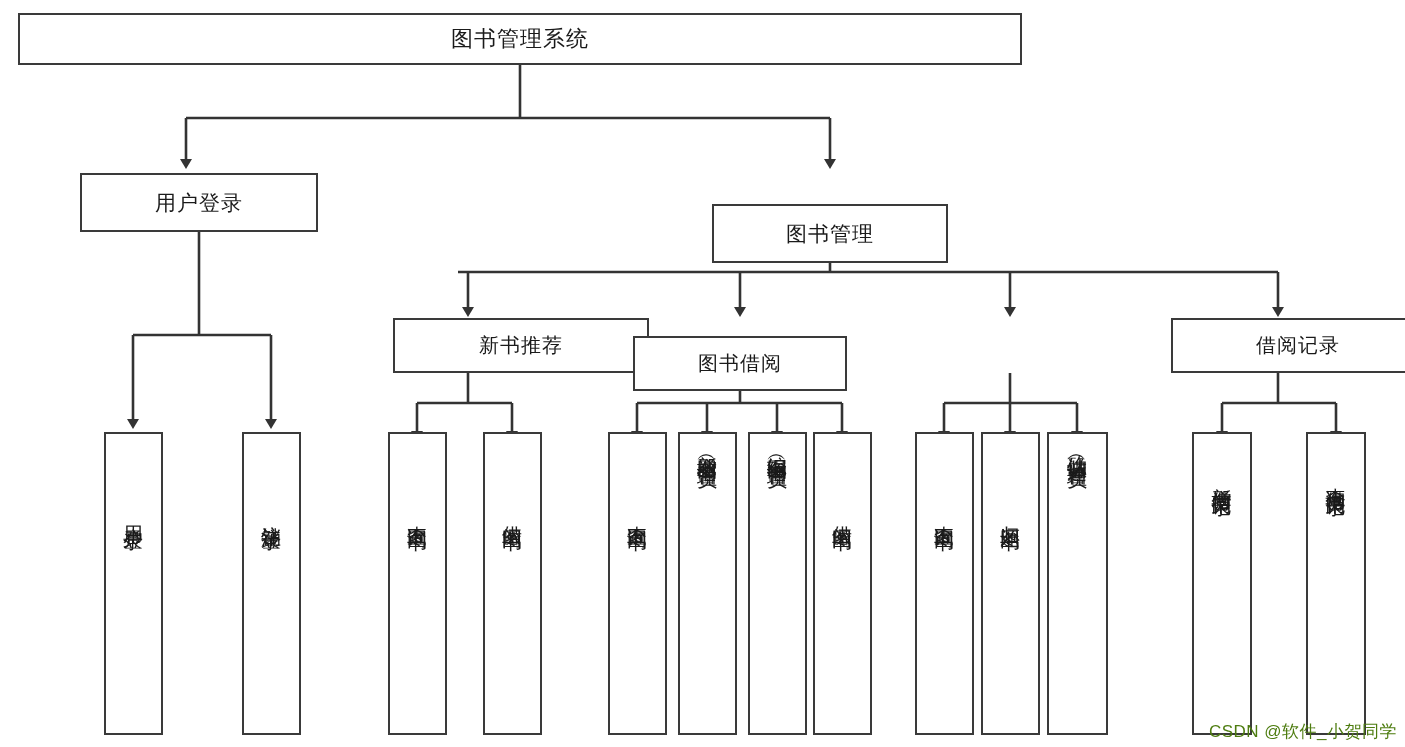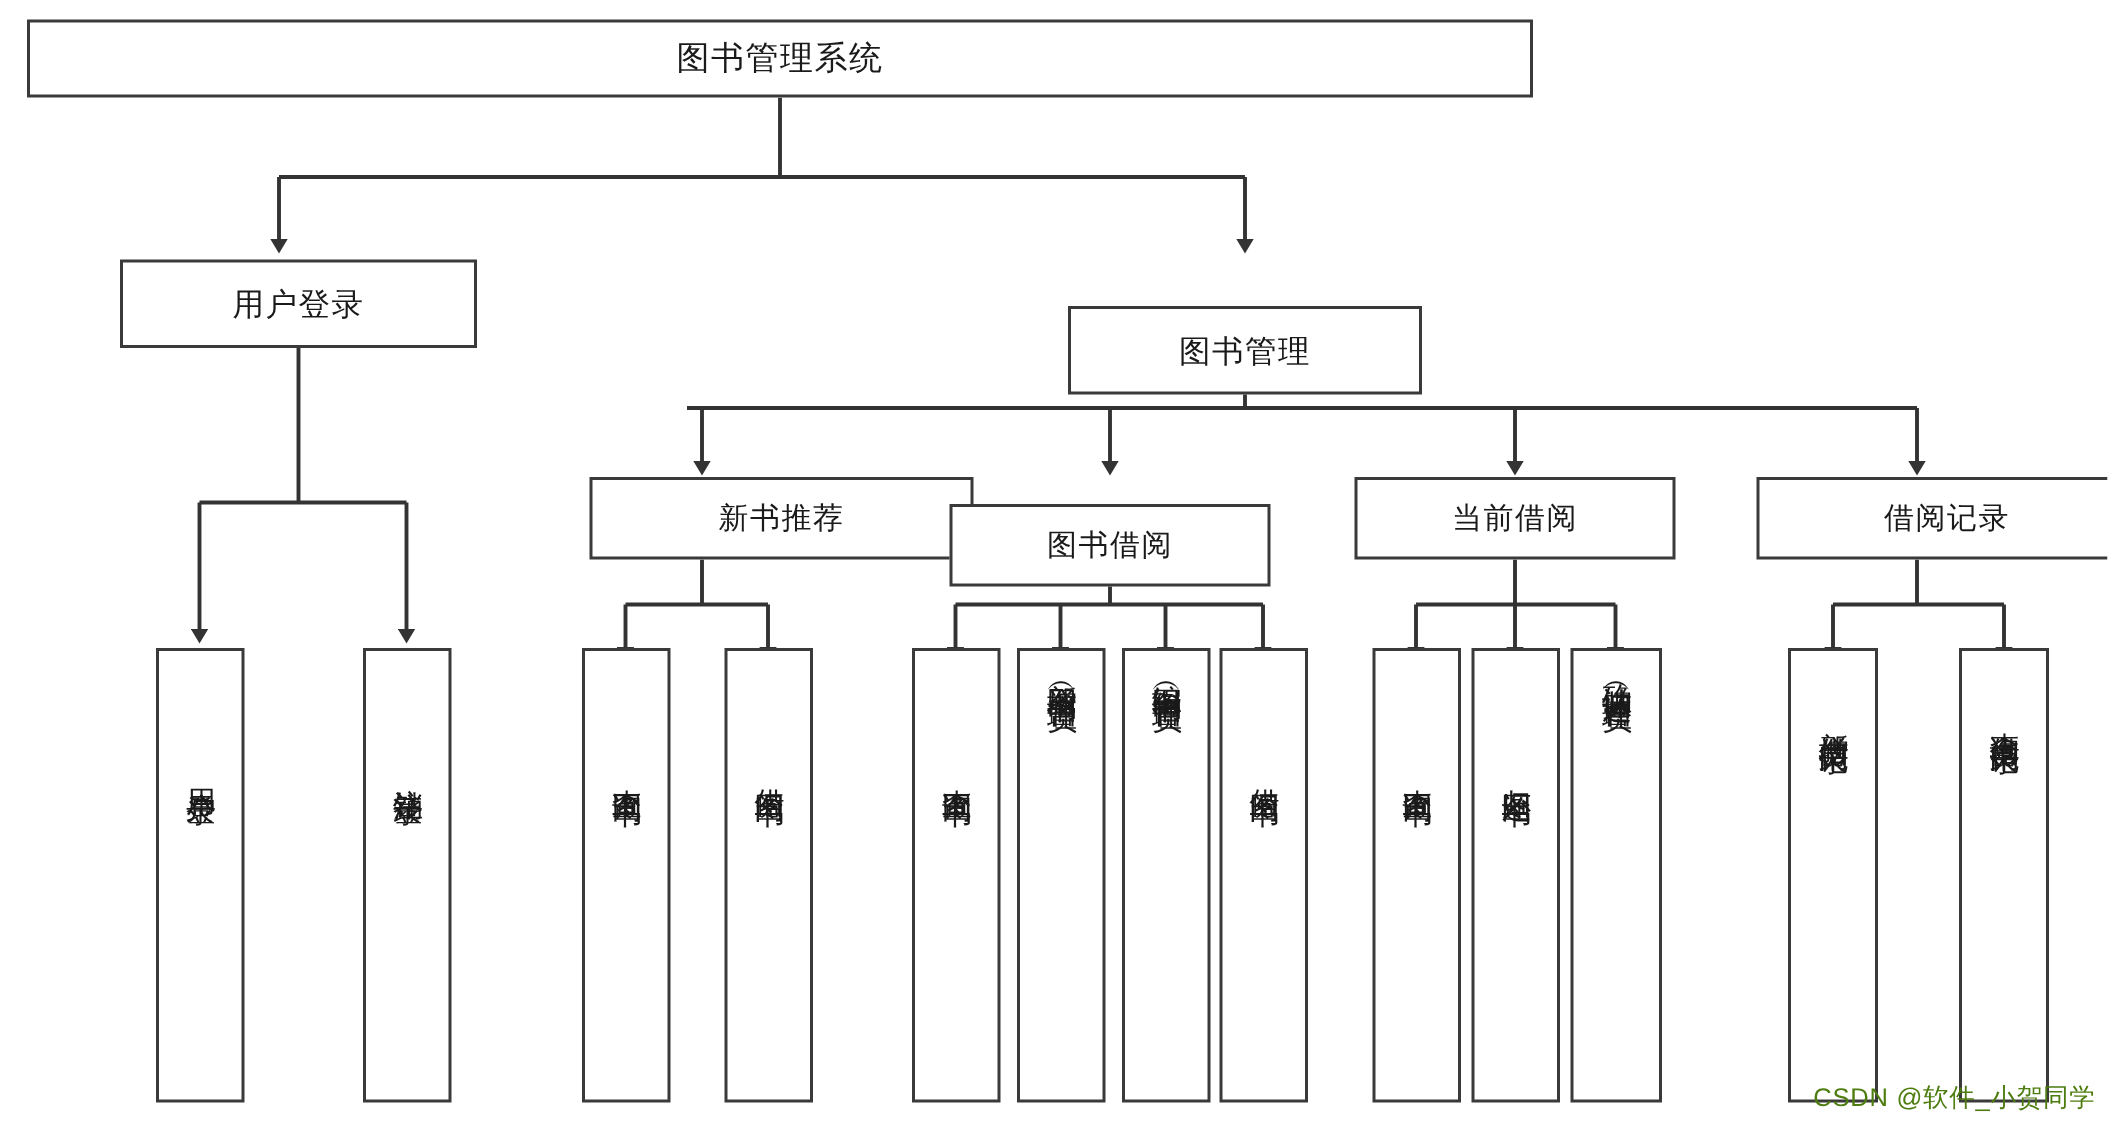--- a/index.html
+++ b/index.html
@@ -138,23 +138,20 @@
   <div class="node level1" style="left:712px; top:173px; width:236px; height:59px;margin-top:31px;">
     <span class="hlabel">图书管理</span>
   </div>
 
   <div class="node level2" style="left:361px; top:318px; width:256px; height:55px;margin-left:32px;">
     <span class="hlabel">新书推荐</span>
   </div>
   <div class="node level2" style="left:633px; top:336px; width:214px; height:55px;">
     <span class="hlabel">图书借阅</span>
   </div>
-  <div class="node level2" style="left:903px; top:318px; width:214px; height:55px;">
-    <span class="hlabel">当前借阅</span>
-  </div>
   <div class="node level2" style="left:1171px; top:318px; width:254px; height:55px;">
     <span class="hlabel">借阅记录</span>
   </div>
 
   <div class="node leaf" style="left:104px; top:432px; width:59px; height:303px; padding-top:76px;">
     <span class="vlabel">用户登录</span>
   </div>
   <div class="node leaf" style="left:242px; top:432px; width:59px; height:303px; padding-top:76px;">
     <span class="vlabel">注销登录</span>
   </div>

